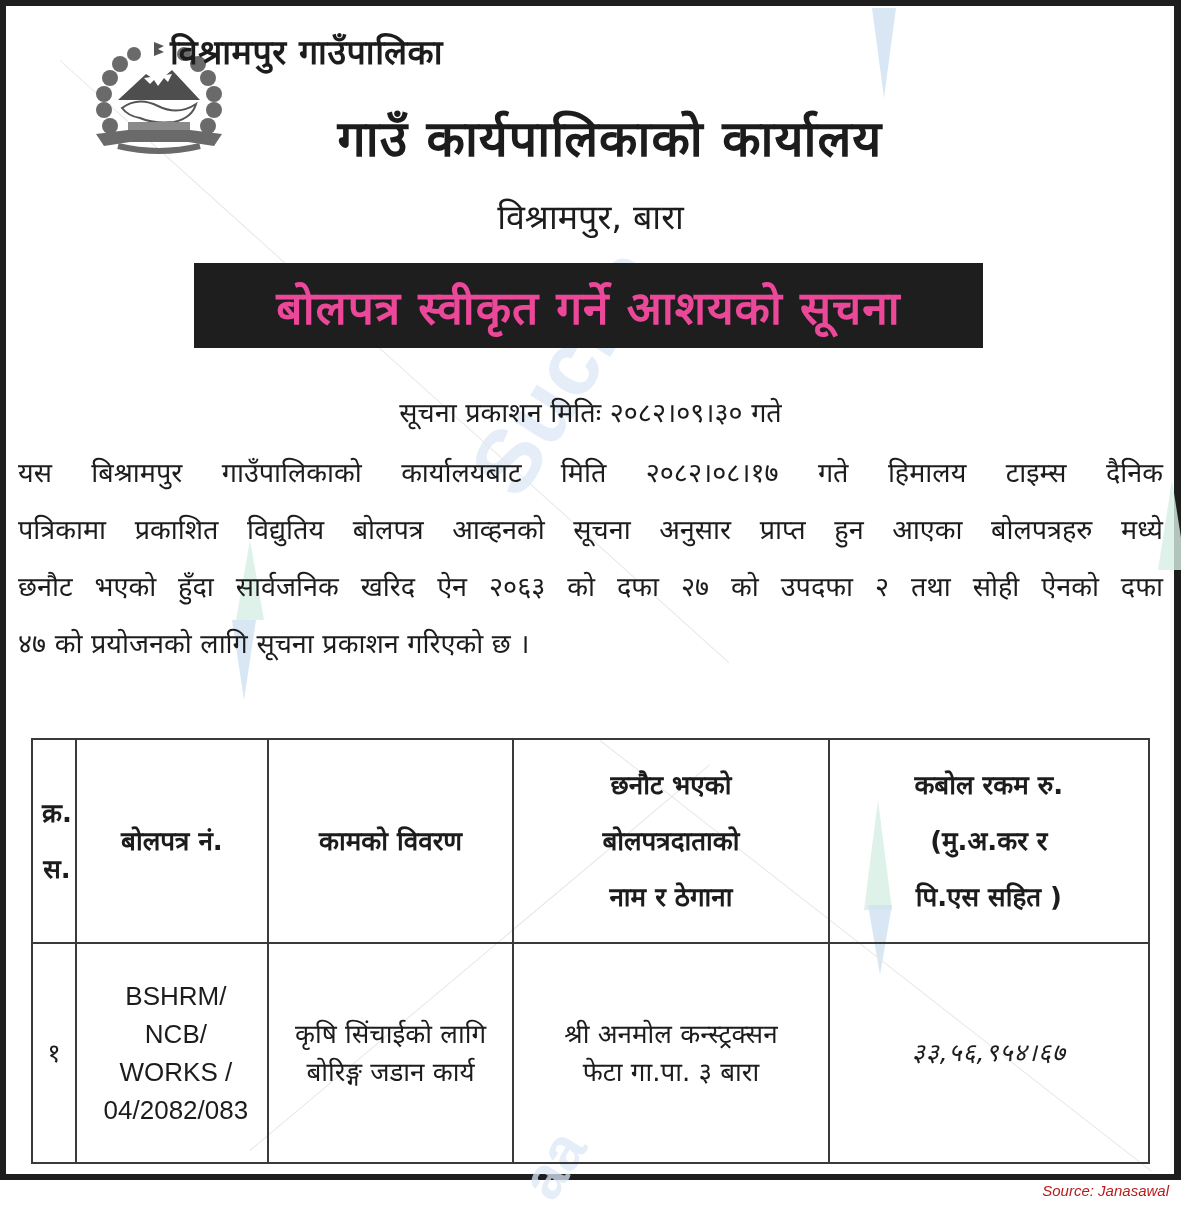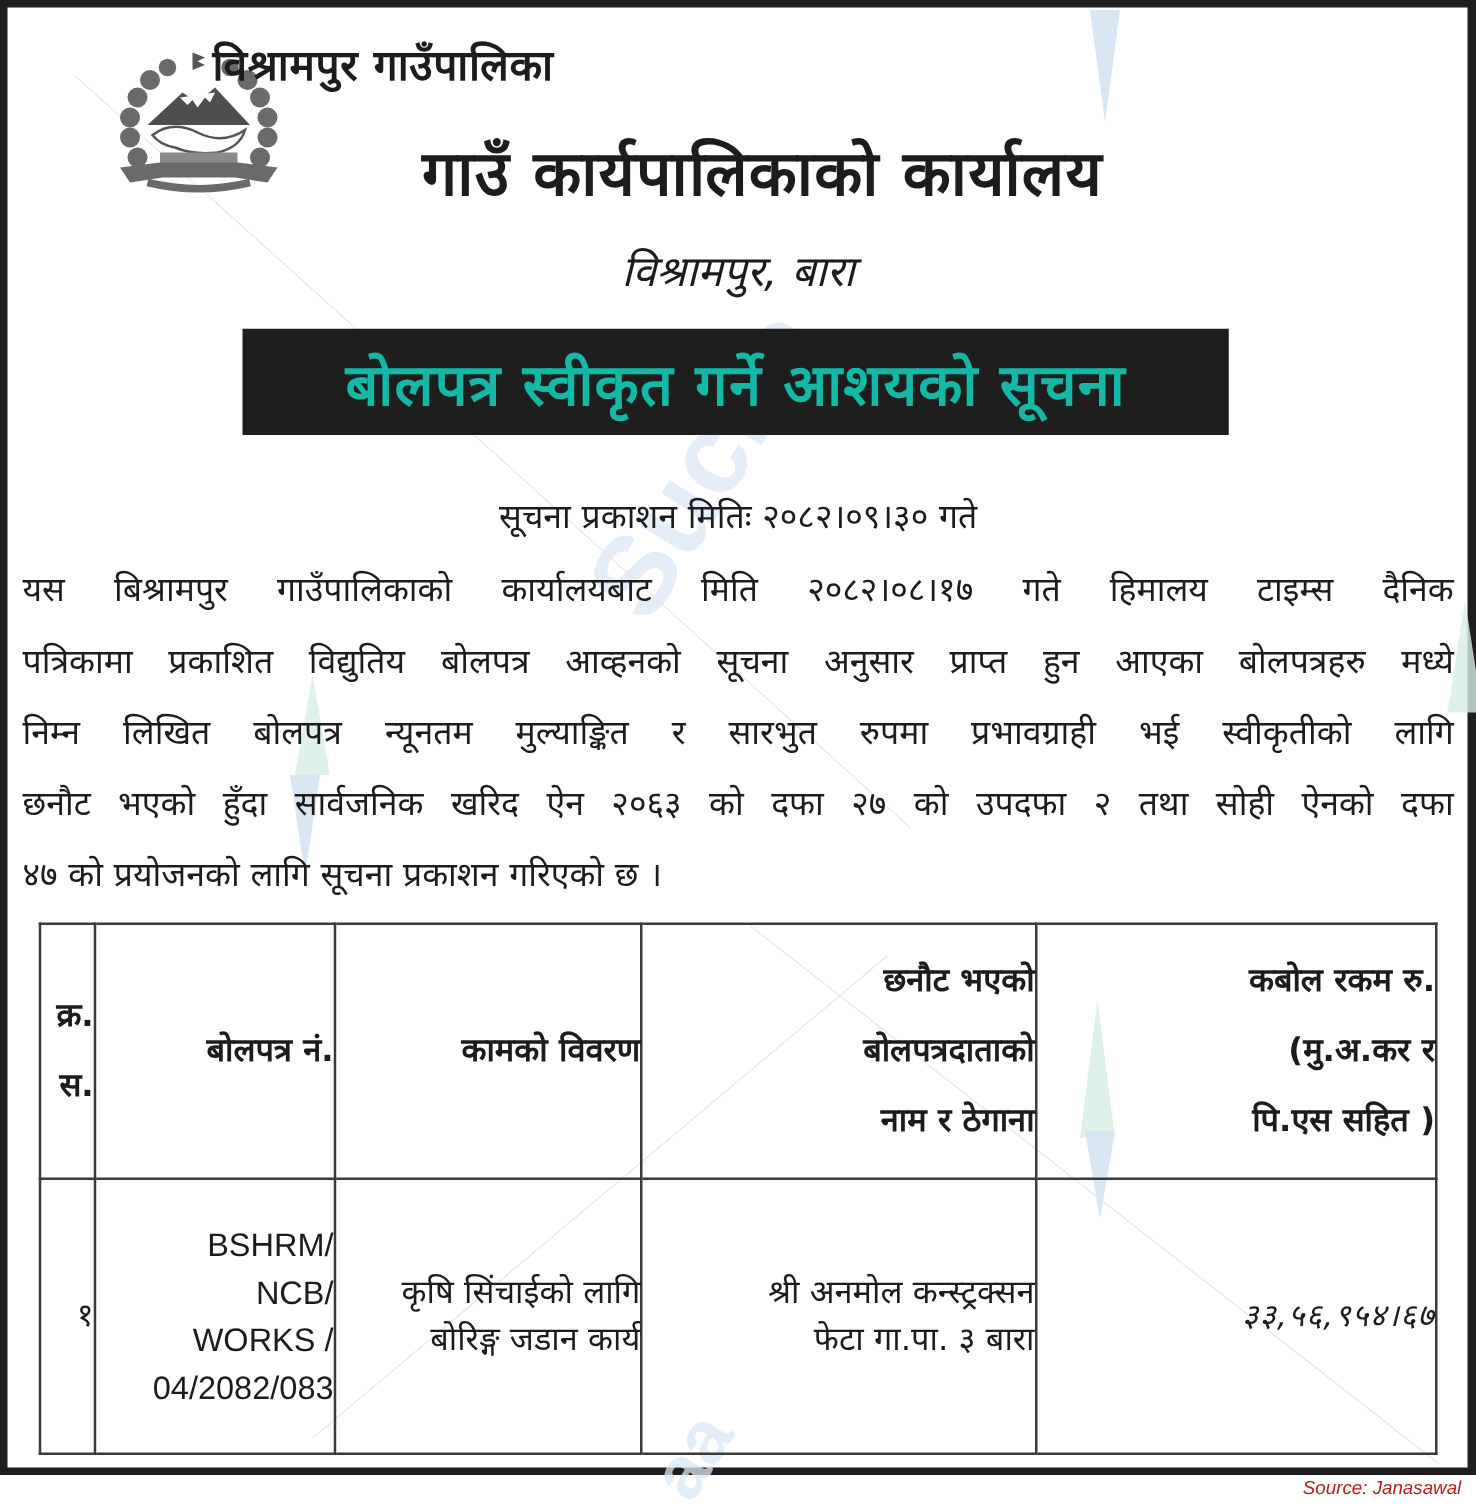--- a/index.html
+++ b/index.html
@@ -17,42 +17,42 @@
   .wm { position: absolute; pointer-events: none; }
   .wm-arrow-blue { width: 0; height: 0; border-left: 12px solid transparent; border-right: 12px solid transparent; border-top: 90px solid #cfe1f3; opacity: .8; }
   .wm-arrow-green { width: 0; height: 0; border-left: 14px solid transparent; border-right: 14px solid transparent; border-bottom: 110px solid #d6efe3; opacity: .8; }
   .wm-text { font-family: "Liberation Sans", sans-serif; font-weight: bold; font-size: 90px; color: #dbe8f6; transform: rotate(-58deg); opacity: .75; }
   .wm-line { height: 1px; background: #e7e7e7; transform-origin: left center; }
 
   .emblem { position: absolute; left: 88px; top: 38px; width: 142px; height: 120px; }
 
   .h-line1 { position: absolute; left: 0; width: 1181px; top: 28px; text-align: left; font-size: 34px; font-weight: bold; padding-left: 170px; letter-spacing: .5px; }
   .h-line2 { position: absolute; left: 0; width: 1050px; top: 103px; text-align: center; font-size: 50px; font-weight: bold; padding-left: 170px; letter-spacing: 1px; }
-  .h-line3 { position: absolute; left: 0; width: 1181px; top: 193px; text-align: center; font-size: 34px; padding-left: 0; padding-right: 0; font-style: italic; }
+  .h-line3 { position: absolute; left: 0; width: 1181px; top: 193px; text-align: center; font-size: 34px; padding-left: 0; padding-right: 0; }
   .h-line3 span { position: relative; left: 0; }
 
   .banner {
     position: absolute; left: 194px; top: 263px; width: 789px; height: 85px;
-    background: #1e1e1e; color: #14b8a6; display: flex; align-items: center; justify-content: center;
+    background: #1e1e1e; color: #ec4899; display: flex; align-items: center; justify-content: center;
     font-size: 46px; font-weight: bold; letter-spacing: 1px;
   }
   .pubdate { position: absolute; left: 0; width: 1181px; top: 393px; text-align: center; font-size: 27px; }
 
   .body-text {
     position: absolute; left: 18px; top: 444px; width: 1145px;
     font-size: 27px; line-height: 57px; text-align: justify; text-align-last: left;
   }
   .body-text .line { display: block; text-align: justify; text-align-last: justify; white-space: nowrap; }
   .body-text .line.last { text-align-last: left; }
 
   table.awards {
     position: absolute; left: 31px; top: 738px; width: 1119px; height: 424px;
     border-collapse: collapse; font-size: 26px;
   }
-  table.awards td, table.awards th { border: 2px solid #3a3a3a; vertical-align: middle; text-align: right; font-weight: normal; }
+  table.awards td, table.awards th { border: 2px solid #3a3a3a; vertical-align: middle; text-align: center; font-weight: normal; }
   table.awards th { font-weight: bold; line-height: 56px; height: 204px; }
   table.awards td { height: 220px; line-height: 38px; }
   .col-sn { width: 44px; }
   .col-bid { width: 192px; }
   .col-work { width: 246px; }
   .col-bidder { width: 316px; }
   .col-amount { width: 321px; }
   th.col-sn { text-align: left; padding-left: 6px; line-height: 44px; }
   td.bid-no { font-family: "Liberation Sans", sans-serif; font-size: 26px; text-align: left; padding-left: 8px; line-height: 37px; margin-left: 12px; }
   td.amount { font-size: 25px; letter-spacing: 1px; font-style: italic; }
@@ -107,21 +107,20 @@
 
 <div class="banner">
   <span>बोलपत्र स्वीकृत गर्ने आशयको सूचना</span>
 </div>
 
 <div class="pubdate">सूचना प्रकाशन मितिः २०८२।०९।३० गते</div>
 
 <div class="body-text">
   <span class="line">यस बिश्रामपुर गाउँपालिकाको कार्यालयबाट मिति २०८२।०८।१७ गते हिमालय टाइम्स दैनिक</span>
   <span class="line">पत्रिकामा प्रकाशित विद्युतिय बोलपत्र आव्हनको सूचना अनुसार प्राप्त हुन आएका बोलपत्रहरु मध्ये</span>
-  <span class="line">निम्न लिखित बोलपत्र न्यूनतम मुल्याङ्कित र सारभुत रुपमा प्रभावग्राही भई स्वीकृतीको लागि</span>
   <span class="line">छनौट भएको हुँदा सार्वजनिक खरिद ऐन २०६३ को दफा २७ को उपदफा २ तथा सोही ऐनको दफा</span>
   <span class="line last">४७ को प्रयोजनको लागि सूचना प्रकाशन गरिएको छ ।</span>
 </div>
 
 <table class="awards">
   <tbody>
       <tr>
     <th class="col-sn">
       <span class="nl">क्र.</span>
       <span class="nl">स.</span>

